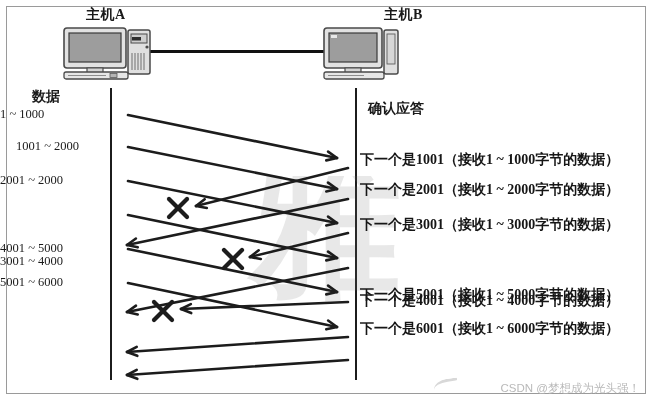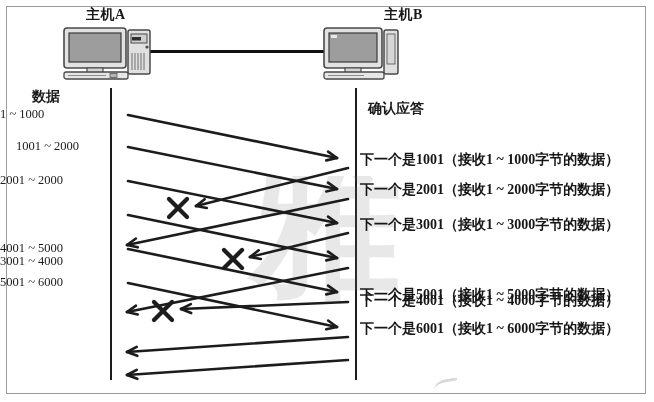--- a/index.html
+++ b/index.html
@@ -268,14 +268,15 @@
   <div id="ack-labels">
       <div class="ack-label" style="top: 151px;">下一个是1001（接收1 ~ 1000字节的数据）</div>
       <div class="ack-label" style="top: 181px;">下一个是2001（接收1 ~ 2000字节的数据）</div>
       <div class="ack-label" style="top: 216px;">下一个是3001（接收1 ~ 3000字节的数据）</div>
       <div class="ack-label" style="top: 251px; margin-top: 41px;">下一个是4001（接收1 ~ 4000字节的数据）</div>
       <div class="ack-label" style="top: 286px;">下一个是5001（接收1 ~ 5000字节的数据）</div>
       <div class="ack-label" style="top: 320px;">下一个是6001（接收1 ~ 6000字节的数据）</div>
     </div>
 
   <div id="credit-swoosh"></div>
+  <div id="credit">CSDN @梦想成为光头强！</div>
 
 </div>
 
 </body></html>

